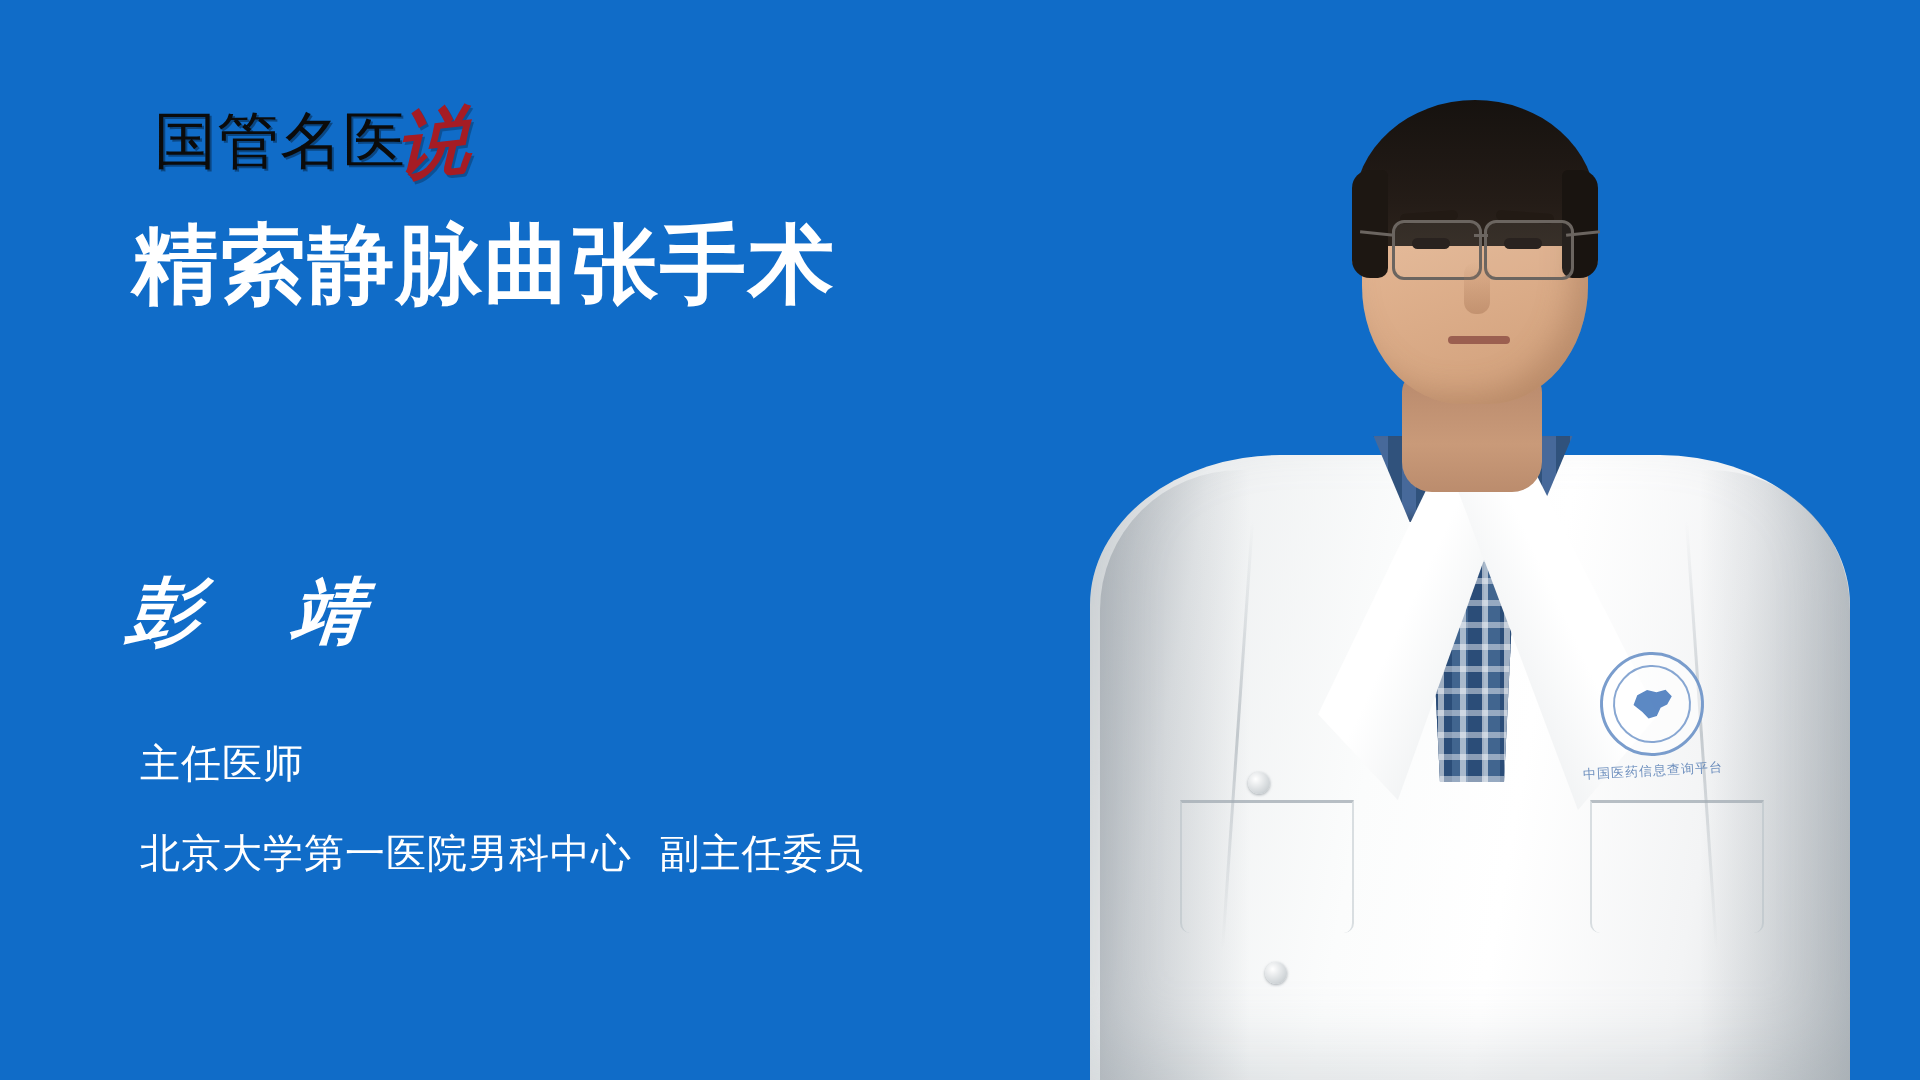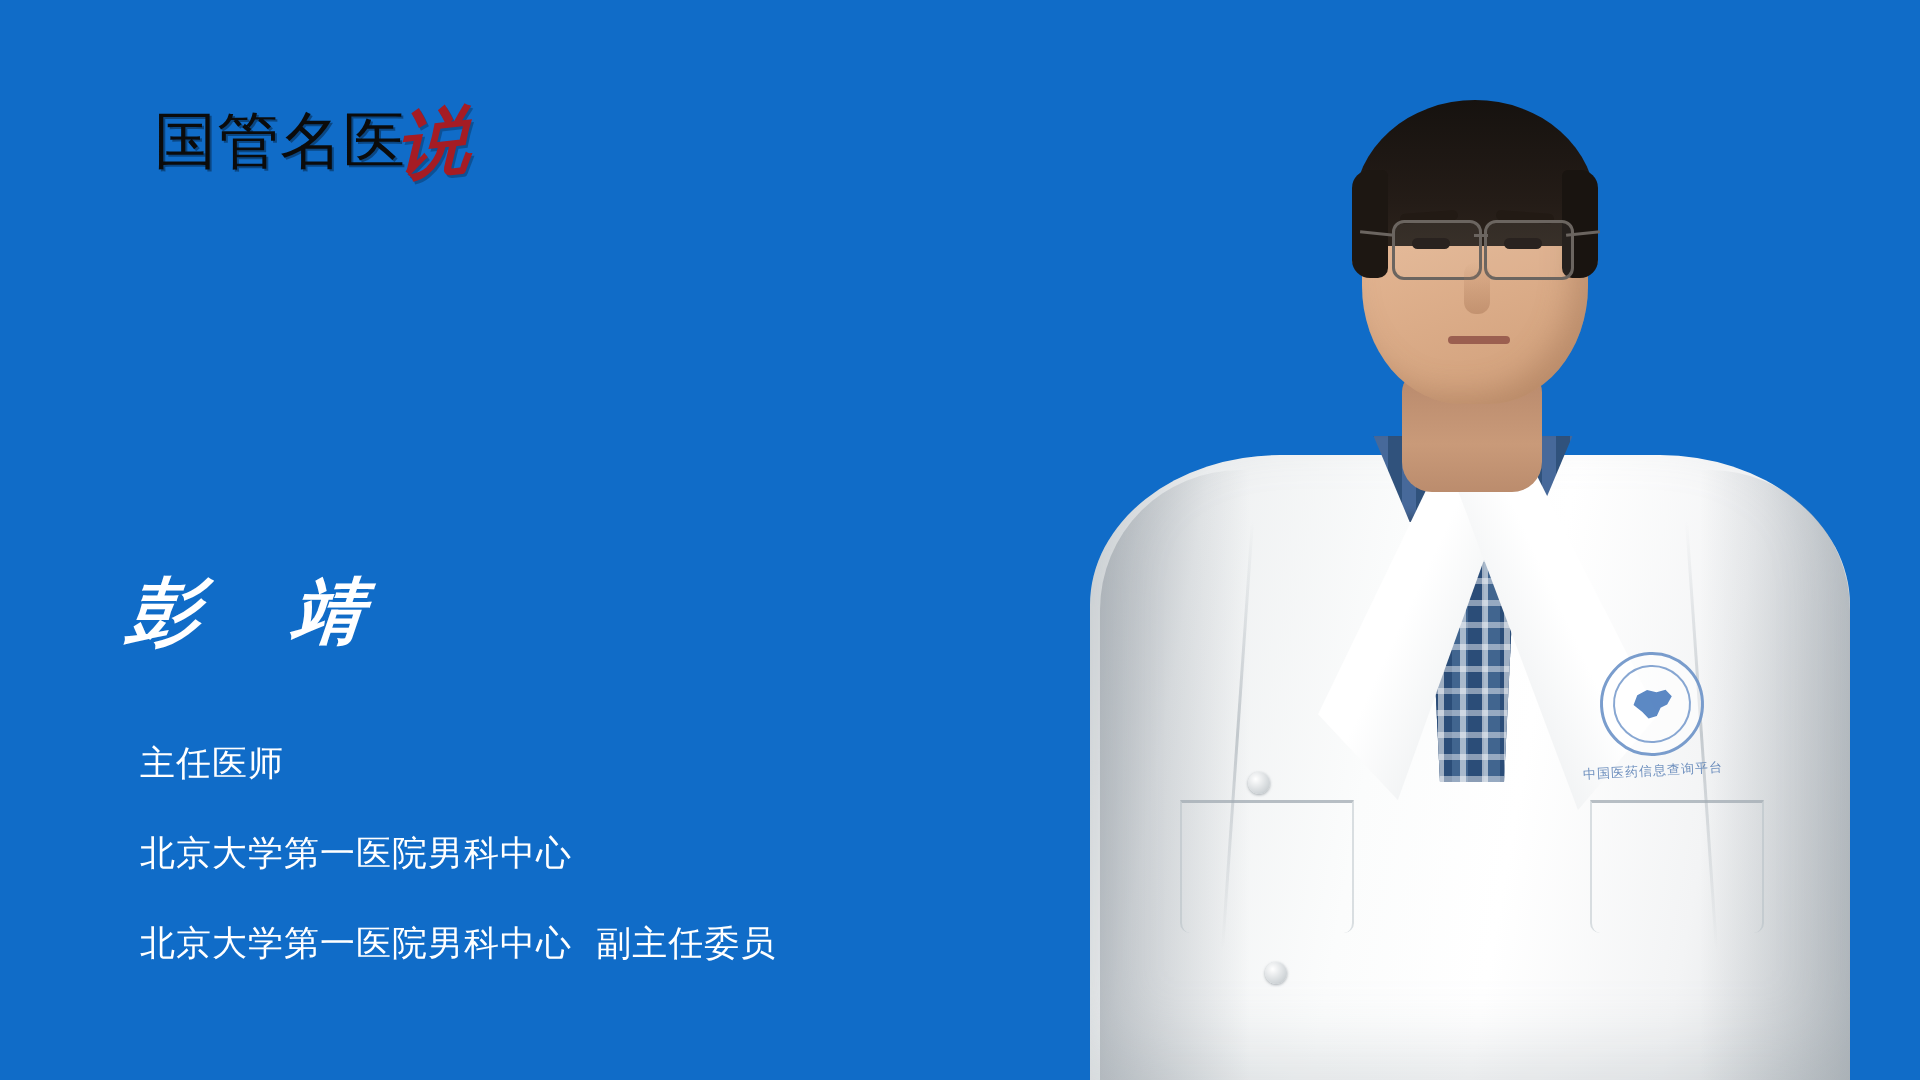--- a/index.html
+++ b/index.html
@@ -83,21 +83,21 @@
   
   #credentials {
     position: absolute;
     left: 140px;
     top: 718px;
     width: 1000px;
   }
   #credentials .cred-line {
     display: block;
     color: #ffffff;
-    font-size: 35px;
+    font-size: 40px;
     line-height: 90px;
     font-weight: 400;
     letter-spacing: 1px;
     white-space: pre;
     font-family: "DejaVu Sans", "Liberation Sans", sans-serif;
   }
 
   
   #doctor-photo {
     position: absolute;
@@ -348,27 +348,27 @@
 <body>
 
 <div id="stage" style="background: rgb(16, 108, 200);">
 
   <div id="logo">
     <span class="logo-main">国管名医</span>
     <span class="logo-accent">说</span>
   </div>
 
   <div id="title">
+    <span class="title-line">精索静脉曲张手术</span>
   </div>
 
   <div id="doctor-name">彭  靖</div>
 
   <div id="credentials">
     <span class="cred-line">主任医师</span>
-    <span class="cred-line">北京大学第一医院男科中心</span>
     <span class="cred-line">北京大学第一医院男科中心  副主任委员</span>
   </div>
 
   <div id="doctor-photo">
     <div class="coat"></div>
     <div class="coat-shadow-l"></div>
     <div class="coat-shadow-r"></div>
     <div class="arm-seam-l"></div>
     <div class="arm-seam-r"></div>
 

